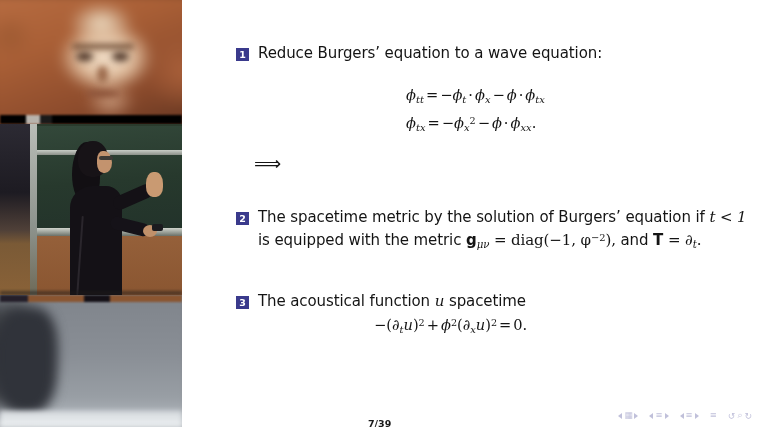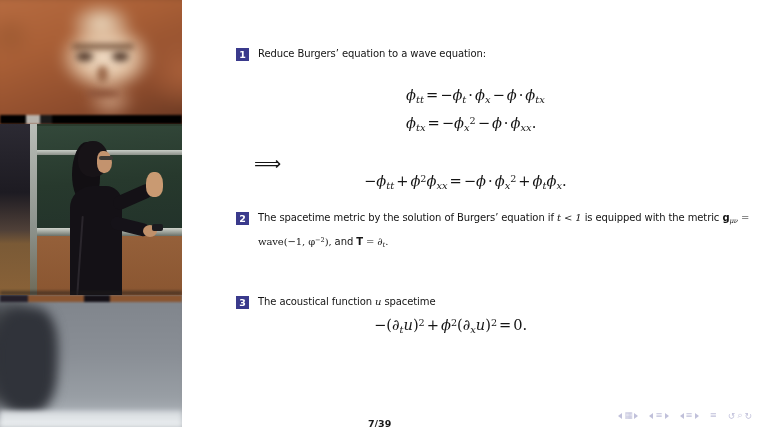--- a/index.html
+++ b/index.html
@@ -224,21 +224,21 @@
     background: #3a3a8c;
     color: #ffffff;
     font-size: 9.5px;
     font-weight: bold;
     line-height: 13px;
     text-align: center;
     font-family: "DejaVu Sans", sans-serif;
   }
 
   .item-text {
-    font-size: 10px;
+    font-size: 15px;
     line-height: 19.5px;
     letter-spacing: -0.1px;
     max-width: 498px;
   }
 
   #item-1 { left: 54px; top: 44px; }
   #item-2 { left: 54px; top: 208px; }
   #item-3 { left: 54px; top: 292px; }
 
   .math {
@@ -378,30 +378,27 @@
     <div class="math" id="eq-1">
       <span>ϕ<sub>tt</sub><span class="opr">=</span>−ϕ<sub>t</sub><span class="opr">·</span>ϕ<sub>x</sub><span class="opr">−</span>ϕ<span class="opr">·</span>ϕ<sub>tx</sub></span>
     </div>
 
     <div class="math" id="eq-2">
       <span>ϕ<sub>tx</sub><span class="opr">=</span>−ϕ<sub>x</sub><sup>2</sup><span class="opr">−</span>ϕ<span class="opr">·</span>ϕ<sub>xx</sub><span class="up">.</span></span>
     </div>
 
     <div id="implies-arrow">⟹</div>
 
-    <div class="math" id="eq-3">
-      <span>−ϕ<sub>tt</sub><span class="opr">+</span>ϕ<sup>2</sup>ϕ<sub>xx</sub><span class="opr">=</span>−ϕ<span class="opr">·</span>ϕ<sub>x</sub><sup>2</sup><span class="opr">+</span>ϕ<sub>t</sub>ϕ<sub>x</sub><span class="up">.</span></span>
-    </div>
 
     <div class="item" id="item-2">
       <span class="enum-marker">2</span>
       <span class="item-text"><span>The spacetime metric by the solution of Burgers’ equation if</span>
         <span class="im">t &lt; 1</span>
         <span>is equipped with the metric</span>
-        <span class="im"><span class="bf">g</span><sub>μν</sub> <span class="up">= wave(−1, φ</span><sup>−2</sup><span class="up">),</span></span>
+        <span class="im"><span class="bf">g</span><sub>μν</sub> <span class="up">= diag(−1, φ</span><sup>−2</sup><span class="up">),</span></span>
         <span>and</span>
         <span class="im"><span class="bf">T</span> <span class="up">= ∂</span><sub>t</sub><span class="up">.</span></span></span>
     </div>
 
     <div class="item" id="item-3">
       <span class="enum-marker">3</span>
       <span class="item-text"><span>The acoustical function</span>
         <span class="im">u</span>
         <span>spacetime</span></span>
     </div>

